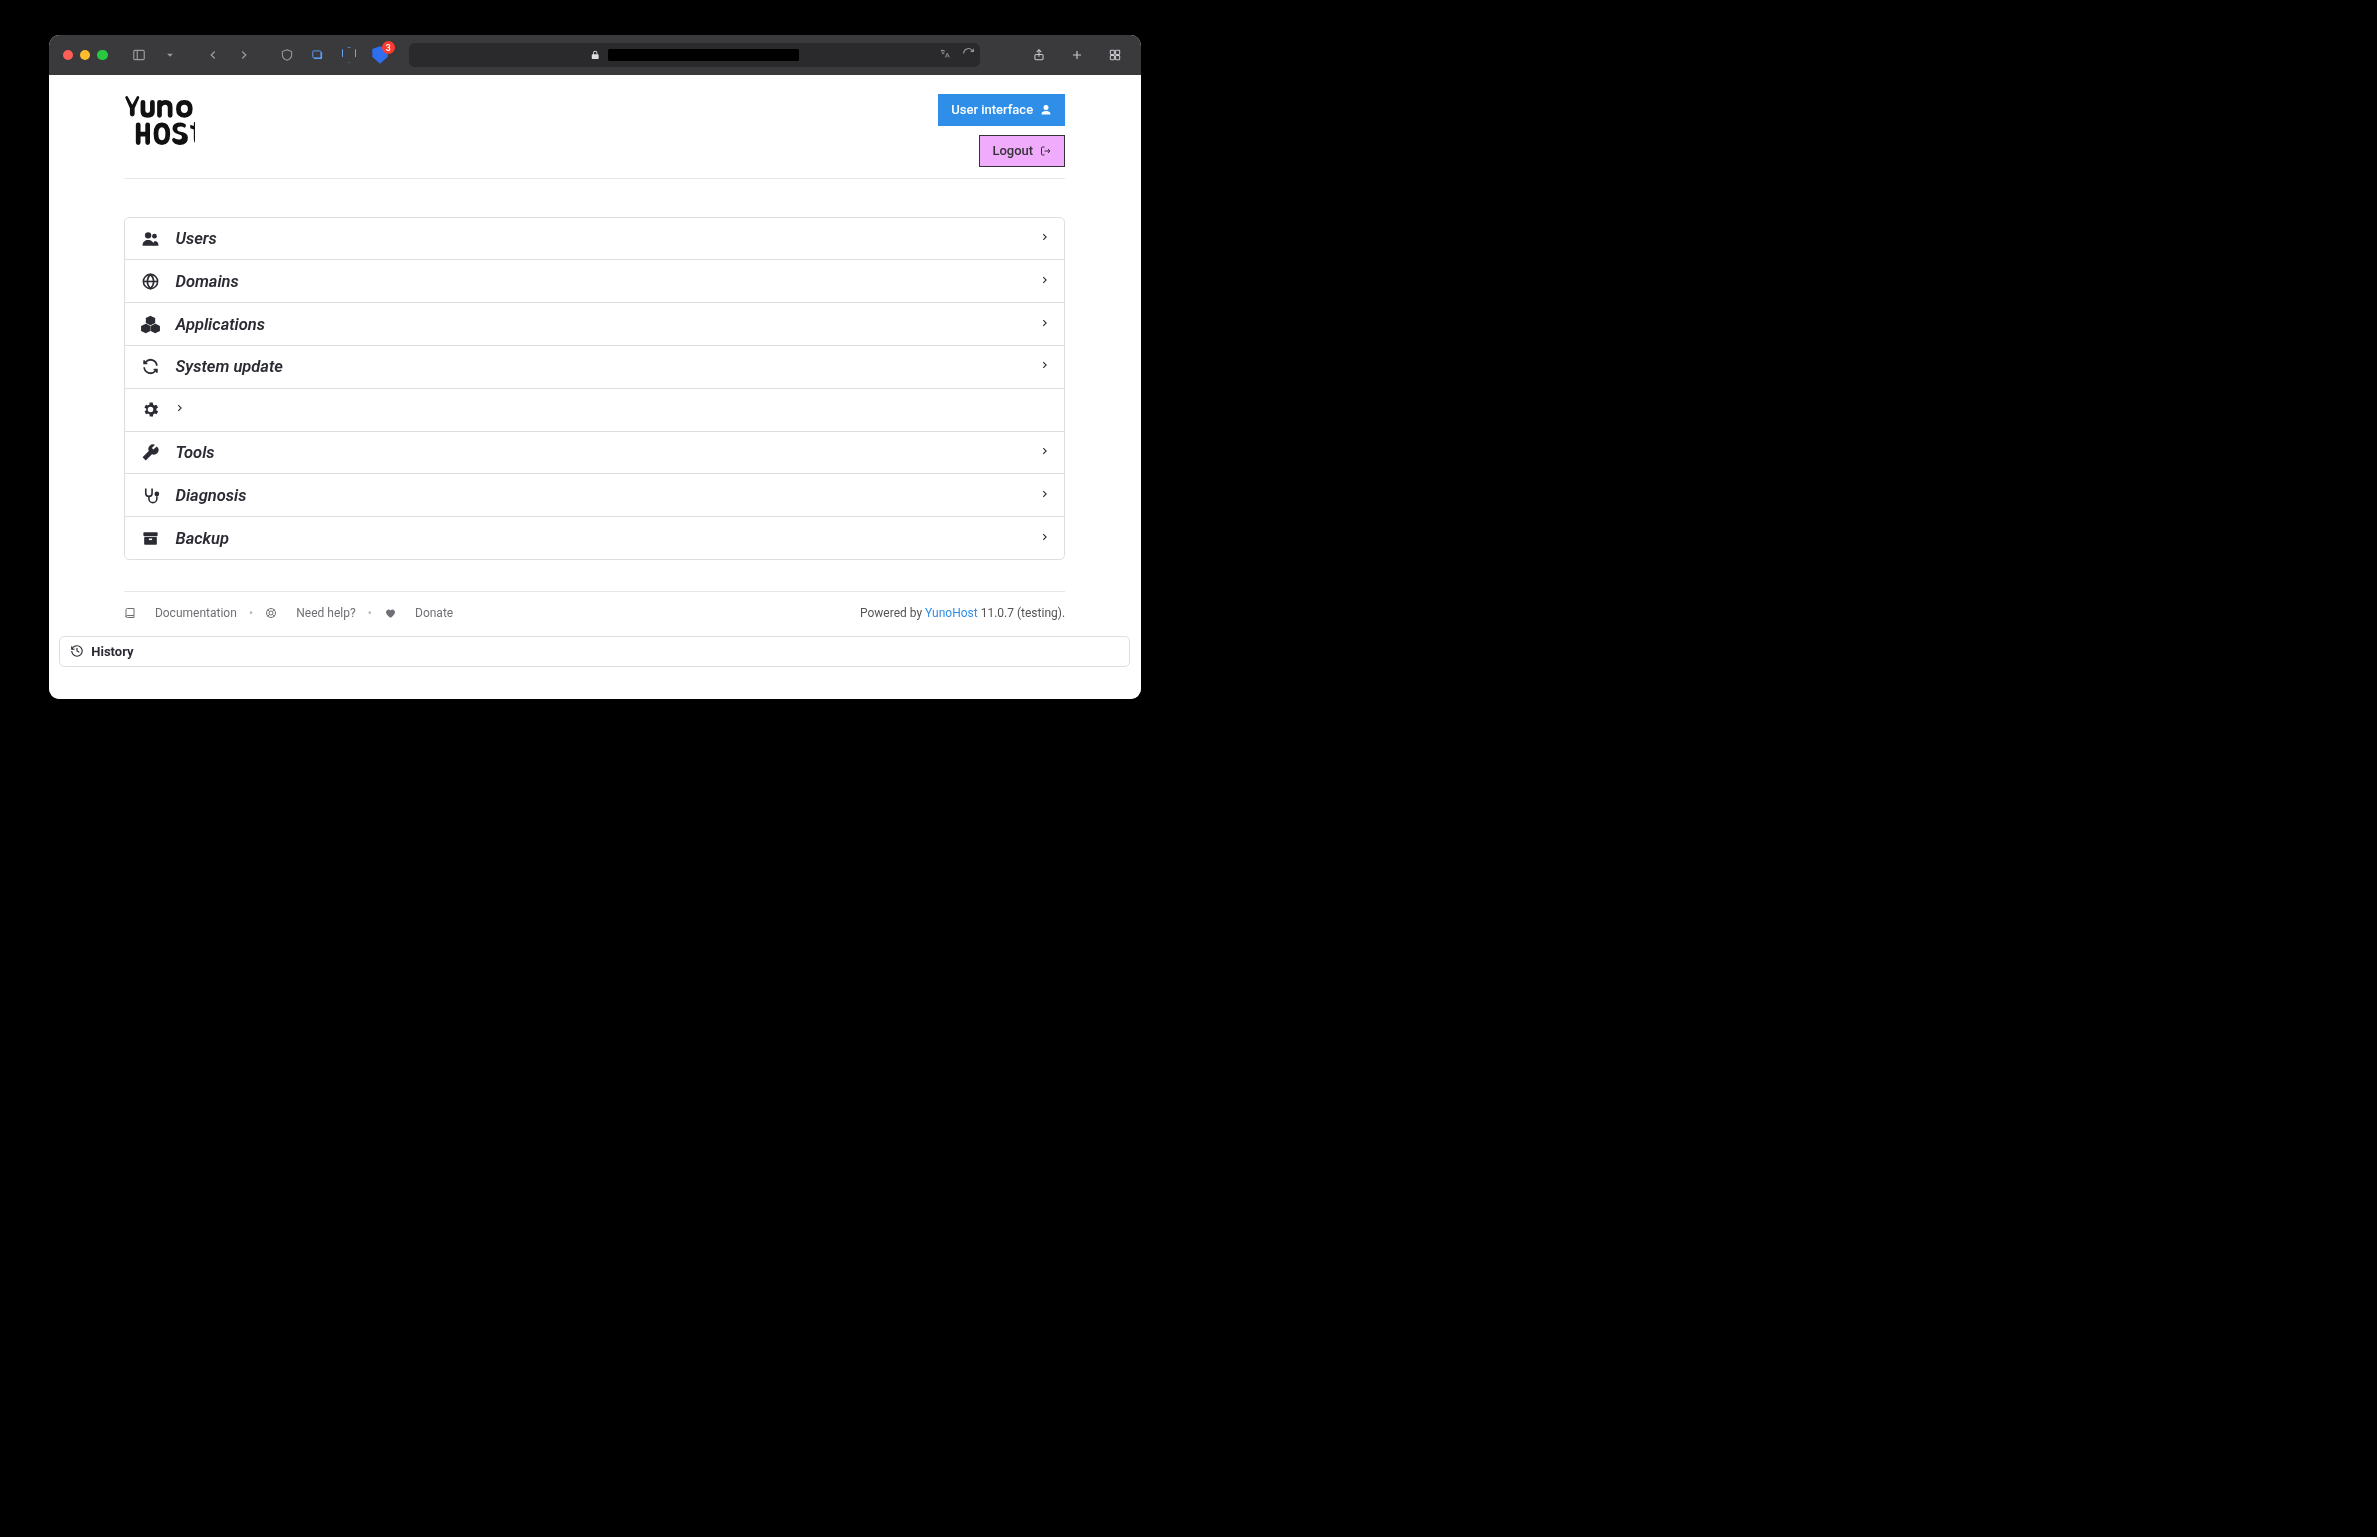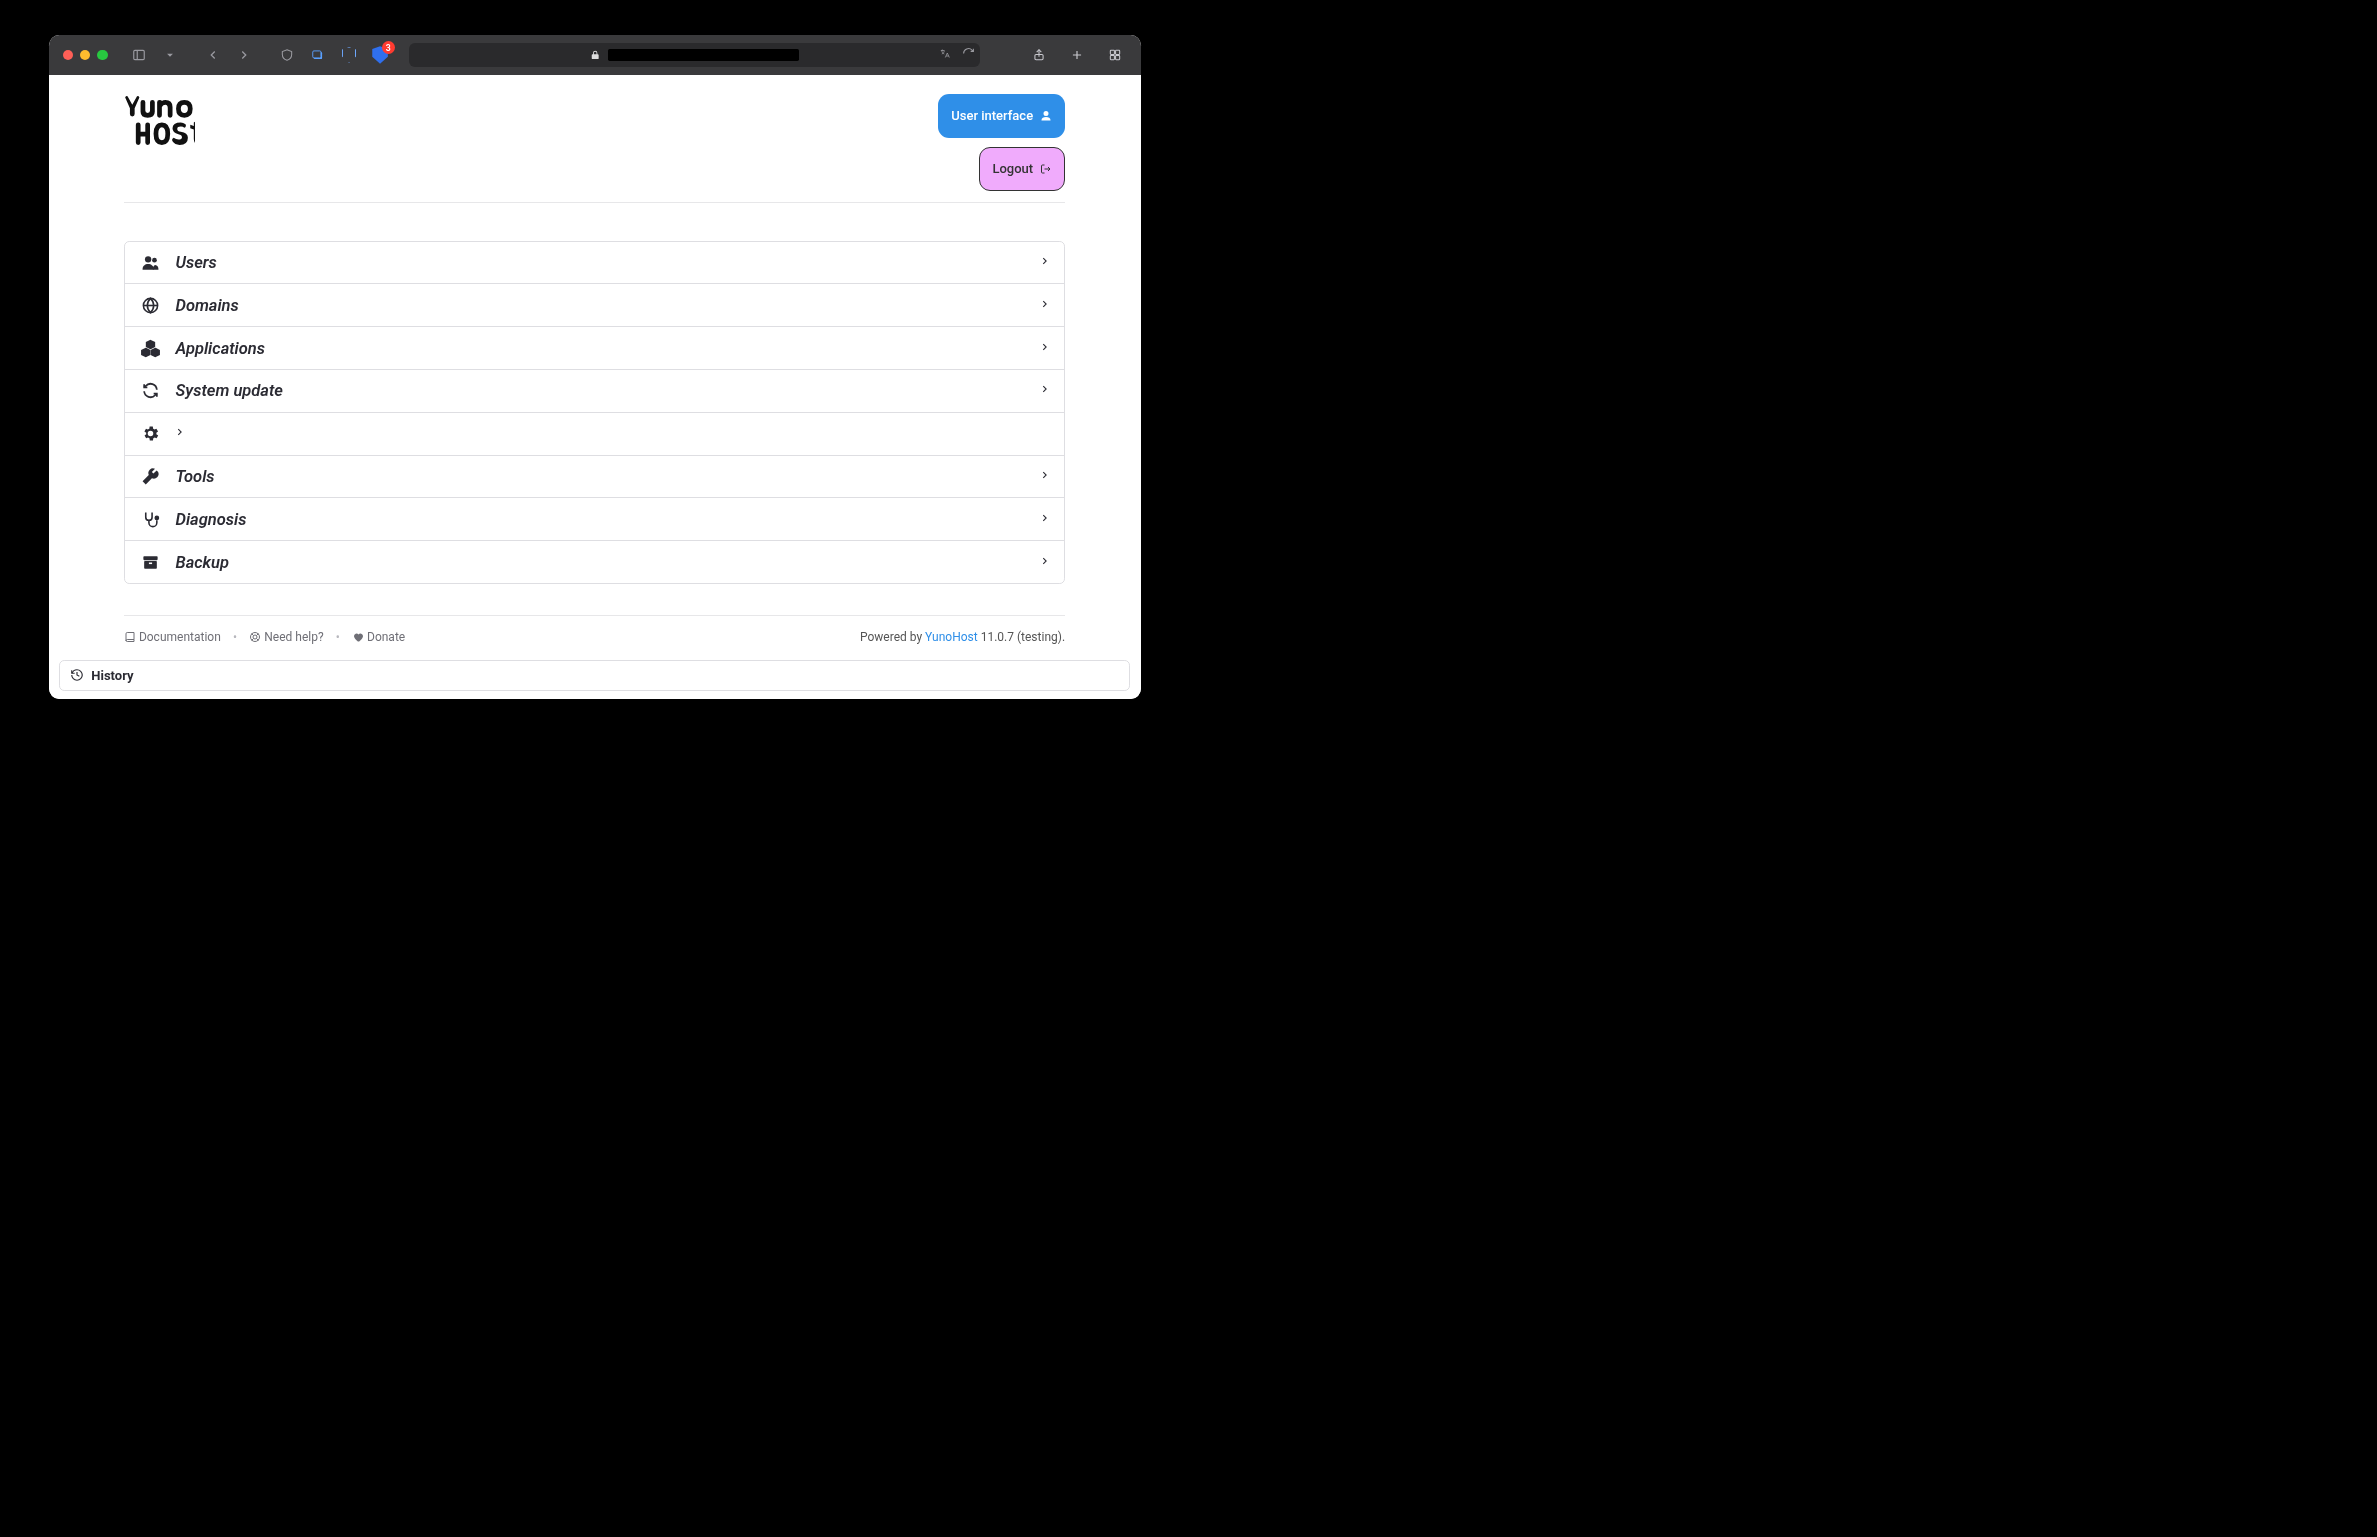--- a/index.html
+++ b/index.html
@@ -76,21 +76,21 @@
     display:flex; align-items:flex-start; justify-content:space-between;
     padding: 19px 0 10.4px;
     border-bottom: 0.9px solid #e7e7e9;
   }
   .logo-wrap { display:flex; align-items:center; }
   .logo-wrap svg { width: 71px; height: auto; }
   .header-buttons { display:flex; flex-direction:column; align-items:flex-end; gap:8.7px; }
   .btn {
     display:inline-flex; align-items:center; gap:7px;
     font-size: 13px; font-weight:500;
-    padding: 14px 12px; border-radius: 11px; cursor:pointer;
+    padding: 8px 12px; border-radius: 0; cursor:pointer;
     border: 0.9px solid transparent;
     line-height: 1.1;
   }
   .btn-primary { background:#2f8fe8; color:#fff; }
   .btn-outline { background:#f0abfc; color:#333; border-color:#333; }
   .btn .icon { width: 12px; height: 12px; }
 
   .menu {
     margin-top: 38px;
     border: 0.9px solid #dedee2;
@@ -113,21 +113,21 @@
   .menu-item .mi-chevron svg { width:8.7px; height:14px; }
 
   .footer {
     margin-top: 31px;
     border-top: 0.9px solid #e7e7e9;
     padding: 14px 0 8.7px;
     display:flex; align-items:center; justify-content:space-between;
     font-size: 12px; color:#6f6f76;
   }
   .footer-left { display:flex; align-items:center; gap:8.7px; }
-  .flink { display:inline-flex; align-items:center; gap:3px; color:#6f6f76; cursor:pointer; }
+  .flink { display:inline-flex; align-items:center; gap:19px; color:#6f6f76; cursor:pointer; }
   .flink svg { width:12px; height:12px; }
   .fdot { color:#b7b7bd; padding: 0 3.5px; }
   .footer-right { color:#555;margin-left:37px; }
   .footer-right a { color:#2f8fe8; text-decoration:none; }
 
   .history-bar {
     margin: 7px 10.4px 17.3px;
     border: 0.9px solid #dedee2;
     border-radius: 5.2px;
     padding: 7px 10.4px;

